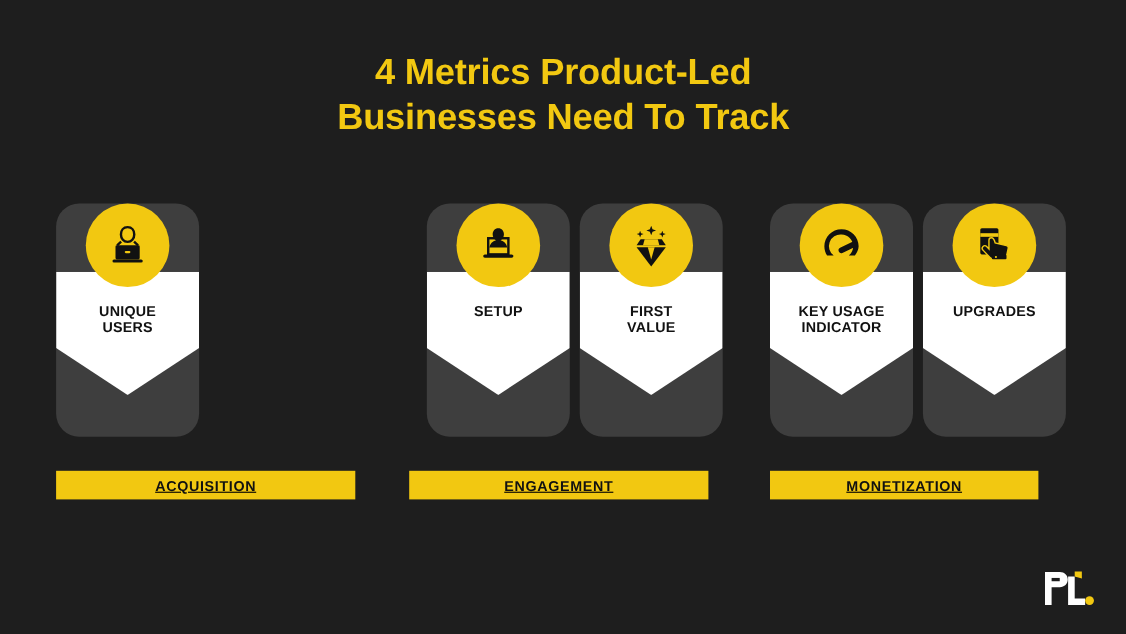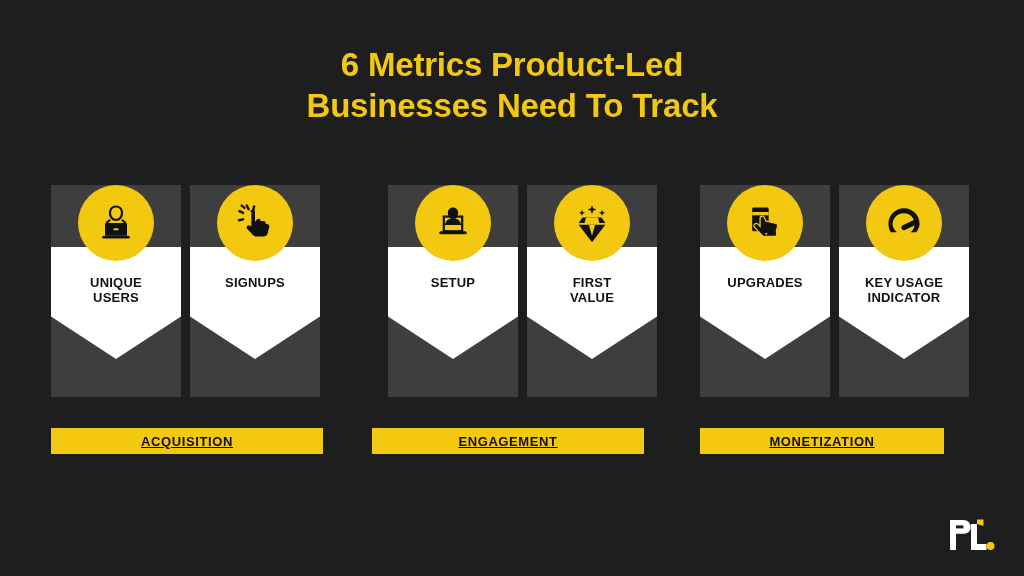--- a/index.html
+++ b/index.html
@@ -47,20 +47,21 @@
     display:flex;
     gap:9px;
     height:212px;
   }
 
   .card {
     position:relative;
     width:130px;
     height:212px;
     background:#3e3e3e;
+    border-radius:21px;
   }
 
   
   .card-flap {
     position:absolute;
     top:62px; left:0;
     width:130px;
     height:112px;
     background:#ffffff;
     -webkit-clip-path: polygon(0 0, 100% 0, 100% 62%, 50% 100%, 0 62%);
@@ -120,21 +121,21 @@
     right:26px; bottom:20px;
     width:58px; height:42px;
   }
 </style>
 </head>
 <body>
 
 <div id="stage">
 
   <h1 class="title">
-    <span class="title-line">6 Metrics Product-Led</span>
+    <span class="title-line">4 Metrics Product-Led</span>
     <span class="title-line">Businesses Need To Track</span>
   </h1>
 
   <div class="groups">
 
     <div class="group" style="left:51px;">
       <div class="group-cards">
 
         <div class="card">
           <div class="card-flap"></div>
@@ -146,36 +147,20 @@
                 <path d="M24 6c-4.2 0-6.6 3-6.6 7.2 0 4.2 2.8 7.4 6.6 7.4s6.6-3.2 6.6-7.4C30.6 9 28.2 6 24 6z"></path>
                 <path d="M17.6 20.4 13.6 24M30.4 20.4 34.4 24"></path>
               </g>
               <rect x="12" y="24" width="24" height="14" rx="1.4" fill="#111"></rect>
               <rect x="21.2" y="29.6" width="5.6" height="2.2" rx="1.1" fill="#f2c811"></rect>
               <rect x="9" y="38" width="30" height="3" rx="1.5" fill="#111"></rect>
             </svg>
           </div>
         </div>
 
-        <div class="card">
-          <div class="card-flap"></div>
-          <div class="card-label">SIGNUPS</div>
-          <div class="icon-badge">
-            <svg width="44" height="44" viewBox="0 0 48 48">
-              <g stroke="#111" stroke-width="2.6" stroke-linecap="round">
-                <path d="M17 9 L15 5"></path>
-                <path d="M11 13 L7 11"></path>
-                <path d="M11 20 L6.5 21"></path>
-                <path d="M12.5 7.5 L9.5 5"></path>
-                <path d="M22 10 L23 6"></path>
-              </g>
-              <path d="M19 12c0-1.5 1.2-2.6 2.6-2.6S24 10.5 24 12v10.6l2.2-2.4c.9-1 2.5-1 3.4 0 .5.6.6 1.3.4 2l3-.4c1.3-.2 2.5.7 2.6 2l.1 1 2.1.5c1.3.3 2.1 1.6 1.8 2.9l-1.6 6.8c-.5 2.2-2.5 3.8-4.8 3.8h-7.6c-1.5 0-2.9-.6-3.9-1.7l-6.1-6.6c-.9-1-.9-2.5.1-3.4.9-.9 2.3-.9 3.3-.1l1 .8V12z" fill="#111"></path>
-            </svg>
-          </div>
-        </div>
 
       </div>
       <div class="banner" style="left:0; width:272px;">
         <span class="banner-label">ACQUISITION</span>
       </div>
     </div>
 
     <div class="group" style="left:372px;padding-left:16px;">
       <div class="group-cards">
 
@@ -212,40 +197,40 @@
       <div class="banner" style="left:0; width:272px;">
         <span class="banner-label">ENGAGEMENT</span>
       </div>
     </div>
 
     <div class="group" style="left:700px;">
       <div class="group-cards">
 
         <div class="card">
           <div class="card-flap"></div>
+          <div class="card-label">KEY USAGE
+INDICATOR</div>
+          <div class="icon-badge">
+            <svg width="44" height="44" viewBox="0 0 48 48">
+              <path d="M24 8C14.6 8 7 15.6 7 25c0 3.4 1 6.6 2.7 9.2h6.6A11.5 11.5 0 0 1 24 13.4c6.4 0 11.6 5.2 11.6 11.6 0 3.7-1.7 7-4.4 9.2h6.1C39 31.6 41 28.5 41 25c0-9.4-7.6-17-17-17z" fill="#111"></path>
+              <path d="M37 19.5 22.6 26.4a2.9 2.9 0 0 0 2.3 5.3l14.4-6.9z" fill="#111"></path>
+            </svg>
+          </div>
+        </div>
+
+        <div class="card">
+          <div class="card-flap"></div>
           <div class="card-label">UPGRADES</div>
           <div class="icon-badge">
             <svg width="44" height="44" viewBox="0 0 48 48">
               <rect x="10" y="7" width="18" height="26" rx="1.6" fill="#111"></rect>
               <rect x="10" y="12" width="18" height="3.6" fill="#f2c811"></rect>
               <path d="M21 16.5c-1.4 0-2.4 1.1-2.4 2.5v8.6l-2.3-2.4c-1-1-2.6-1-3.6 0s-1 2.6 0 3.6l6.9 7.3c1 1.1 2.5 1.7 4 1.7h7.8c2.3 0 4.3-1.6 4.8-3.9l1.5-6.7c.3-1.3-.5-2.6-1.8-2.9l-11.1-2.6c-.6-2.6-1.8-5.2-3.8-5.2z" fill="#111" stroke="#f2c811" stroke-width="1.4"></path>
               <rect x="21.5" y="33.4" width="14.5" height="4.4" rx="1" fill="#111"></rect>
               <circle cx="25.5" cy="35.6" r="1.1" fill="#f2c811"></circle>
-            </svg>
-          </div>
-        </div>
-
-        <div class="card">
-          <div class="card-flap"></div>
-          <div class="card-label">KEY USAGE
-INDICATOR</div>
-          <div class="icon-badge">
-            <svg width="44" height="44" viewBox="0 0 48 48">
-              <path d="M24 8C14.6 8 7 15.6 7 25c0 3.4 1 6.6 2.7 9.2h6.6A11.5 11.5 0 0 1 24 13.4c6.4 0 11.6 5.2 11.6 11.6 0 3.7-1.7 7-4.4 9.2h6.1C39 31.6 41 28.5 41 25c0-9.4-7.6-17-17-17z" fill="#111"></path>
-              <path d="M37 19.5 22.6 26.4a2.9 2.9 0 0 0 2.3 5.3l14.4-6.9z" fill="#111"></path>
             </svg>
           </div>
         </div>
 
       </div>
       <div class="banner" style="left:0; width:244px;">
         <span class="banner-label">MONETIZATION</span>
       </div>
     </div>
 

